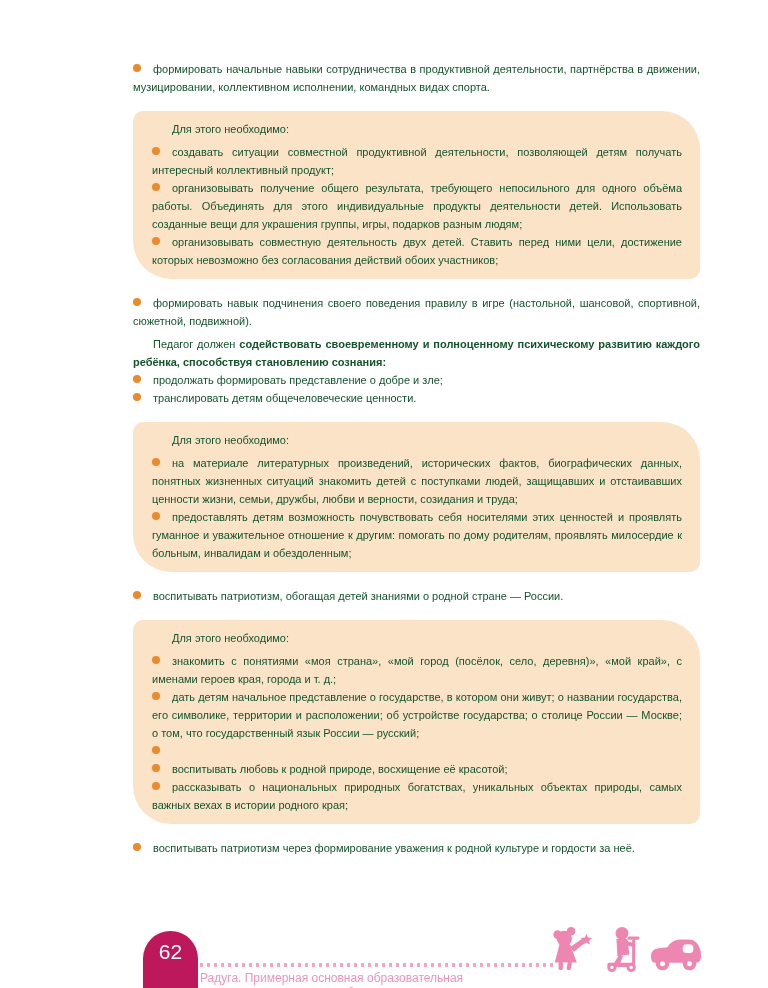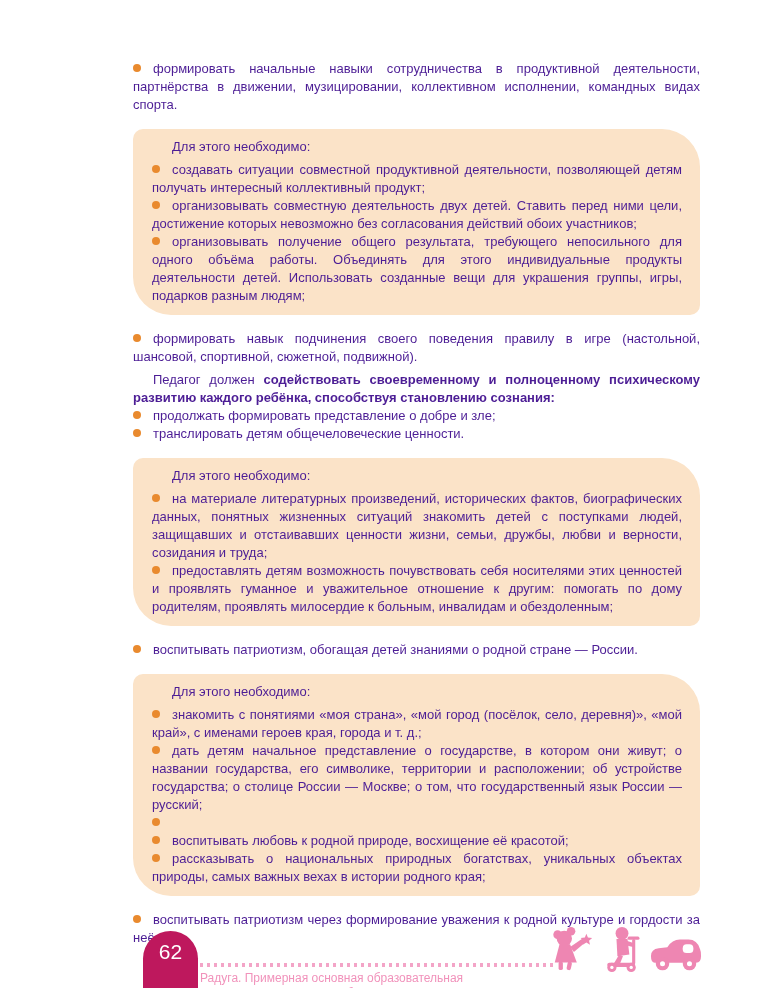--- a/index.html
+++ b/index.html
@@ -8,21 +8,21 @@
     width: 768px; height: 988px;
     font-family: "Liberation Sans", sans-serif;
     position: relative; overflow: hidden;
   }
   .page {
     position: relative; width: 768px; height: 988px;
     background: #ffffff; overflow: hidden;
   }
   .content {
     position: absolute; left: 133px; top: 60px; width: 567px;
-    color: #4c1d95; font-size: 13px; line-height: 18px;
+    color: #14532d; font-size: 11px; line-height: 18px;
     text-align: justify;
   }
   .bullet-item { text-align: justify; }
   .bullet {
     display: inline-block; width: 8px; height: 8px; border-radius: 50%;
     background: #e98a2e; margin-right: 12px; position: relative; top: -1px;
   }
   .infobox {
     background: #fbe3c8;
     border-radius: 10px 38px 10px 38px;
@@ -58,22 +58,22 @@
 <body>
 
 <div class="page">
   <div class="content">
 
     <p class="bullet-item"><span class="bullet"></span><span>формировать начальные навыки сотрудничества в продуктивной деятельности, партнёрства в движении, музицировании, коллективном исполнении, командных видах спорта.</span></p>
 
     <div class="infobox">
       <p class="box-title">Для этого необходимо:</p>
       <p class="bullet-item"><span class="bullet"></span><span>создавать ситуации совместной продуктивной деятельности, позволяющей детям получать интересный коллективный продукт;</span></p>
+      <p class="bullet-item"><span class="bullet"></span><span>организовывать получение общего результата, требующего непосильного для одного объёма работы. Объединять для этого индивидуальные продукты деятельности детей. Использовать созданные вещи для украшения группы, игры, подарков разным людям;</span></p>
       <p class="bullet-item"><span class="bullet"></span><span>организовывать совместную деятельность двух детей. Ставить перед ними цели, достижение которых невозможно без согласования действий обоих участников;</span></p>
-      <p class="bullet-item"><span class="bullet"></span><span>организовывать получение общего результата, требующего непосильного для одного объёма работы. Объединять для этого индивидуальные продукты деятельности детей. Использовать созданные вещи для украшения группы, игры, подарков разным людям;</span></p>
     </div>
 
     <p class="bullet-item"><span class="bullet"></span><span>формировать навык подчинения своего поведения правилу в игре (настольной, шансовой, спортивной, сюжетной, подвижной).</span></p>
 
     <p class="lead"><span>Педагог должен </span><span class="bold">содействовать своевременному и полноценному психическому развитию каждого ребёнка, способствуя становлению сознания:</span></p>
 
     <p class="bullet-item"><span class="bullet"></span><span>продолжать формировать представление о добре и зле;</span></p>
     <p class="bullet-item"><span class="bullet"></span><span>транслировать детям общечеловеческие ценности.</span></p>
 
     <div class="infobox">

